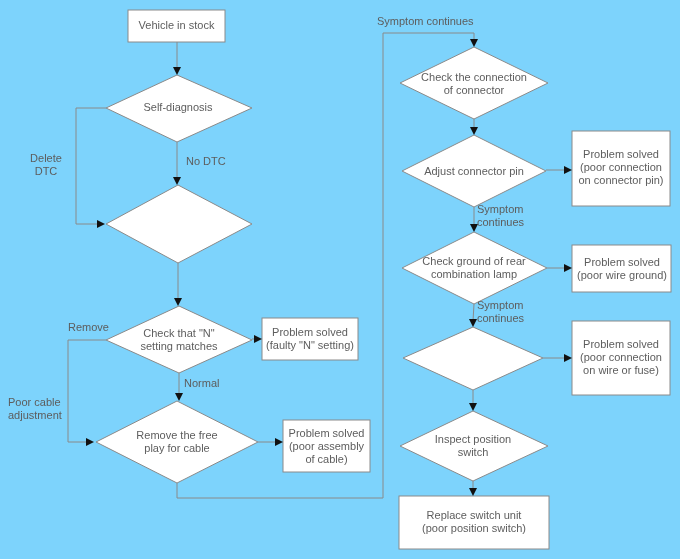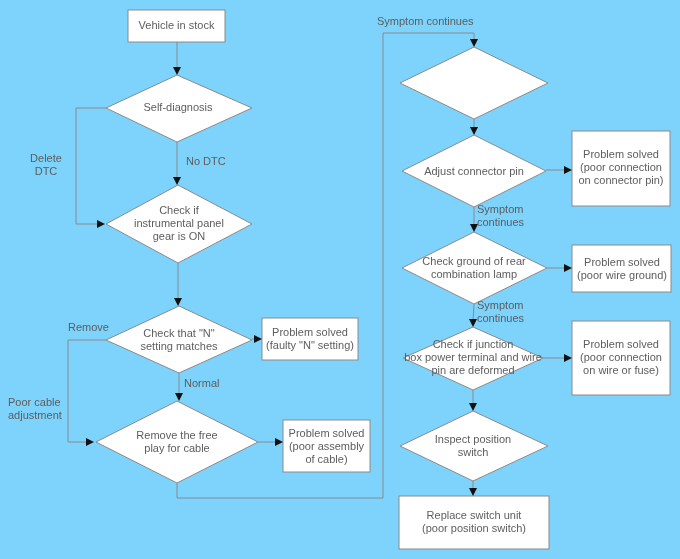--- a/index.html
+++ b/index.html
@@ -75,43 +75,39 @@
       <polygon points="564,264 564,272 572,268"></polygon>
       <polygon points="469,319 477,319 473,327"></polygon>
       <polygon points="564,354 564,362 572,358"></polygon>
       <polygon points="469,403 477,403 473,411"></polygon>
       <polygon points="469,488 477,488 473,496"></polygon>
     </g>
   </svg>
 
   <div class="lbl" style="left:128px;top:19px;width:97px;">Vehicle in stock</div>
   <div class="lbl" style="left:108px;top:101px;width:140px;">Self-diagnosis</div>
-  <div class="lbl" style="left:114px;top:204px;width:130px;">Check if
-instrumental panel
-gear is ON</div>
   <div class="lbl" style="left:109px;top:327px;width:140px;">Check that "N"
 setting matches</div>
   <div class="lbl" style="left:107px;top:429px;width:140px;">Remove the free
 play for cable</div>
   <div class="lbl" style="left:260px;top:326px;width:100px;">Problem solved
 (faulty "N" setting)</div>
   <div class="lbl" style="left:281px;top:427px;width:91px;">Problem solved
 (poor assembly
 of cable)</div>
+  <div class="lbl" style="left:404px;top:71px;width:140px;">Check the connection
+of connector</div>
   <div class="lbl" style="left:404px;top:165px;width:140px;text-align:center;">Adjust connector pin</div>
   <div class="lbl" style="left:570px;top:148px;width:102px;">Problem solved
 (poor connection
 on connector pin)</div>
   <div class="lbl" style="left:404px;top:255px;width:140px;">Check ground of rear
 combination lamp</div>
   <div class="lbl" style="left:570px;top:256px;width:104px;">Problem solved
 (poor wire ground)</div>
-  <div class="lbl" style="left:398px;top:338px;width:150px;">Check if junction
-box power terminal and wire
-pin are deformed</div>
   <div class="lbl" style="left:570px;top:338px;width:102px;">Problem solved
 (poor connection
 on wire or fuse)</div>
   <div class="lbl" style="left:403px;top:433px;width:140px;">Inspect position
 switch</div>
   <div class="lbl" style="left:399px;top:509px;width:150px;">Replace switch unit
 (poor position switch)</div>
 
   <div class="lbl" style="left:24px;top:152px;width:44px;">Delete
 DTC</div>

